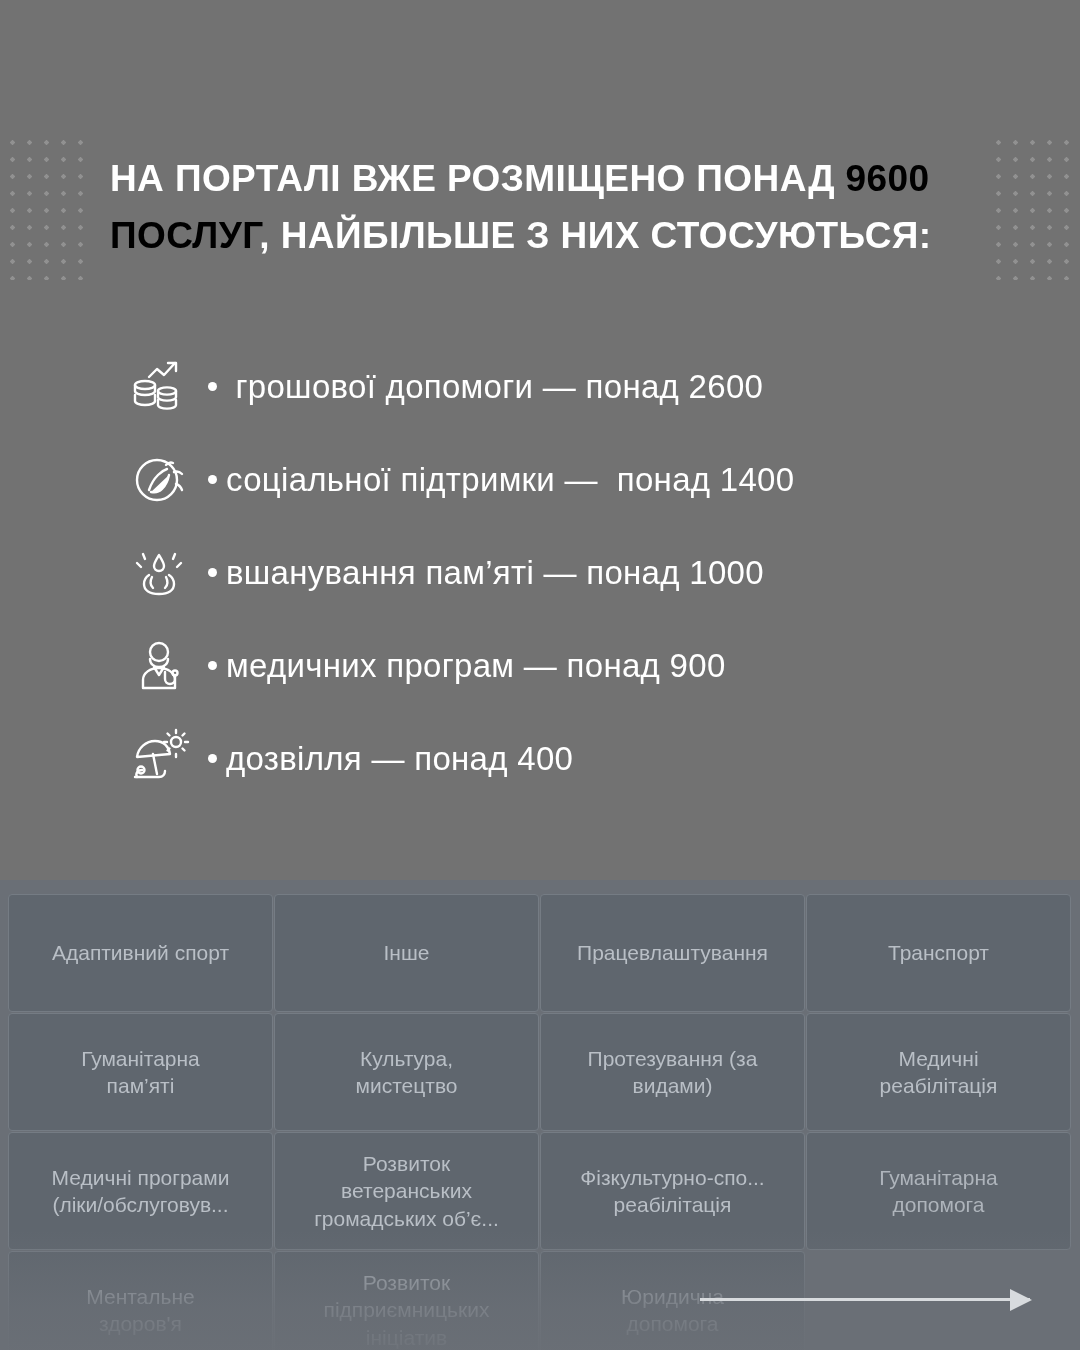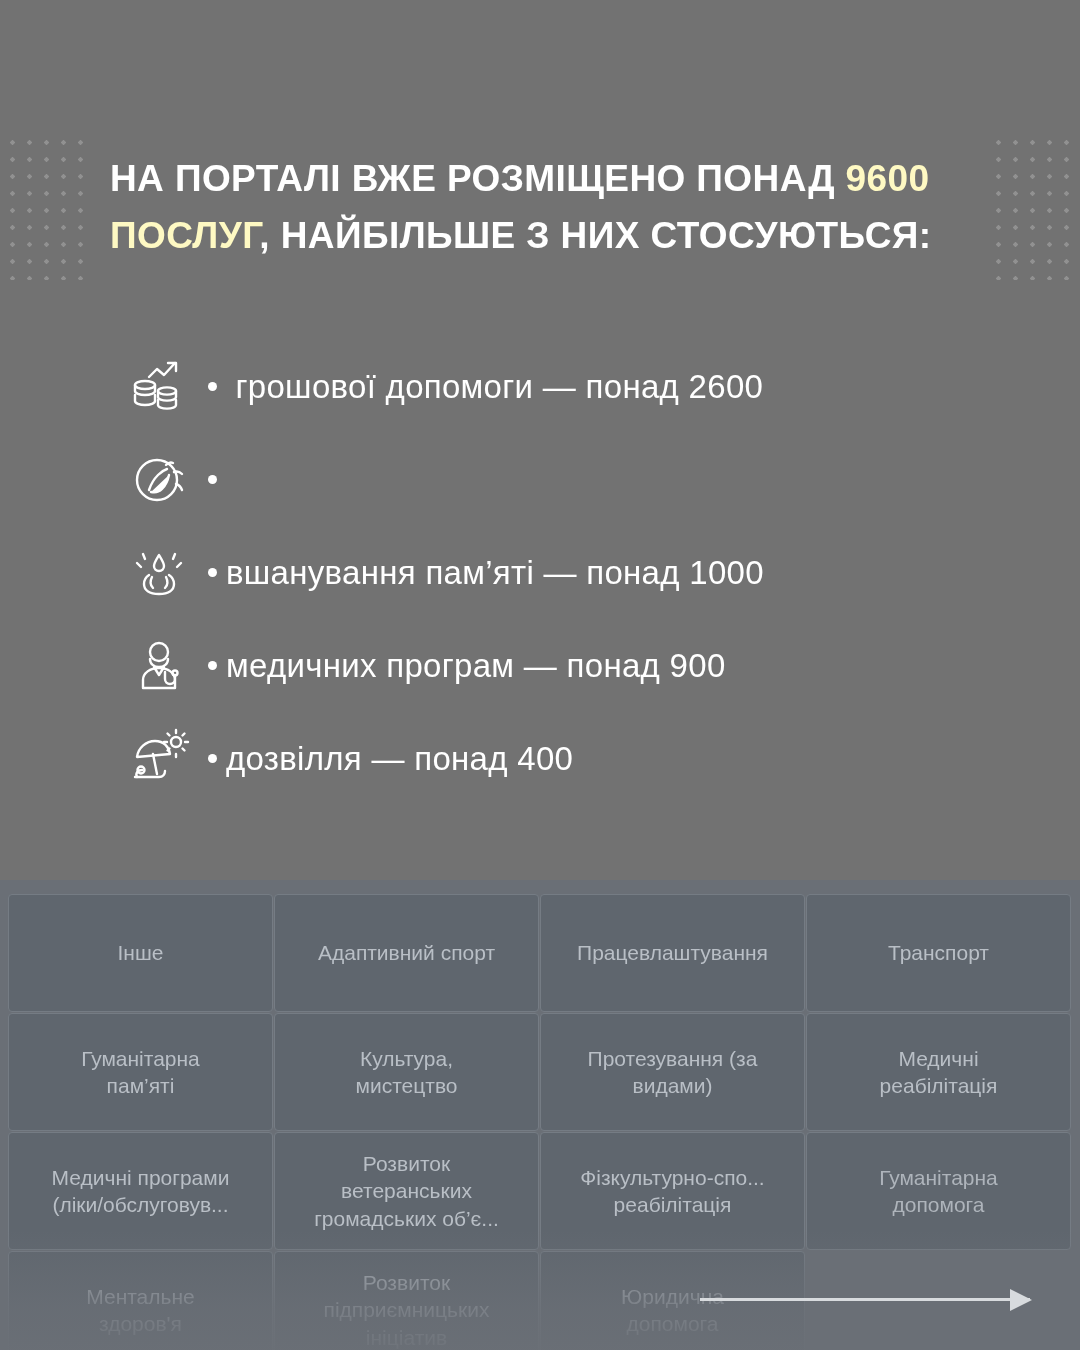--- a/index.html
+++ b/index.html
@@ -49,21 +49,21 @@
     top: 150px;
     width: 880px;
     font-size: 37px;
     line-height: 1.55;
     font-weight: bold;
     color: #ffffff;
     letter-spacing: 0.4px;
     text-transform: uppercase;
   }
   .headline .hl {
-    color: #fef9c3;
+    color: #000000;
   }
 
   
   .list {
     position: absolute;
     left: 120px;
     top: 340px;
     width: 900px;
   }
   .row {
@@ -213,20 +213,21 @@
           <path d="M22 42c2-6 5-11 9-15 3-3 6-5 9-6"></path>
           <path d="M24 44c4 1 8 0 11-3 4-4 6-9 7-14" fill="#ffffff" stroke="#ffffff"></path>
           <path d="M39 17c2-2 5-3 7-2"></path>
           <path d="M47 24c3-1 6 0 8 2"></path>
           <path d="M49 36c3 1 5 3 6 6"></path>
         </svg>
       </div>
       <div class="row-dot">
           <span></span>
         </div>
+      <div class="row-text">соціальної підтримки —  понад 1400</div>
     </div>
 
     <div class="row">
       <div class="row-icon">
         <svg width="64" height="64" viewBox="0 0 64 64" fill="none" stroke="#ffffff" stroke-width="2.4" stroke-linecap="round" stroke-linejoin="round">
           <path d="M32 14c-3 5-5 8-5 11a5 5 0 0010 0c0-3-2-6-5-11z"></path>
           <path d="M22 34c-3 2-5 5-5 9 0 6 5 10 15 10s15-4 15-10c0-4-2-7-5-9"></path>
           <path d="M25 36c-2 4-2 8 1 11"></path>
           <path d="M39 36c2 4 2 8-1 11"></path>
           <path d="M14 26l-4-4M50 26l4-4M18 18l-2-5M46 18l2-5"></path>
@@ -270,22 +271,22 @@
       <div class="row-dot">
           <span></span>
         </div>
       <div class="row-text">дозвілля — понад 400</div>
     </div>
 
   </div>
 
   <div class="bottom-panel">
     <div class="grid">
+      <div class="cell">Адаптивний спорт</div>
       <div class="cell">Інше</div>
-      <div class="cell">Адаптивний спорт</div>
       <div class="cell">Працевлаштування</div>
       <div class="cell">Транспорт</div>
       <div class="cell">Гуманітарна
 пам’яті</div>
       <div class="cell">Культура,
 мистецтво</div>
       <div class="cell">Протезування (за
 видами)</div>
       <div class="cell">Медичні
 реабілітація</div>

